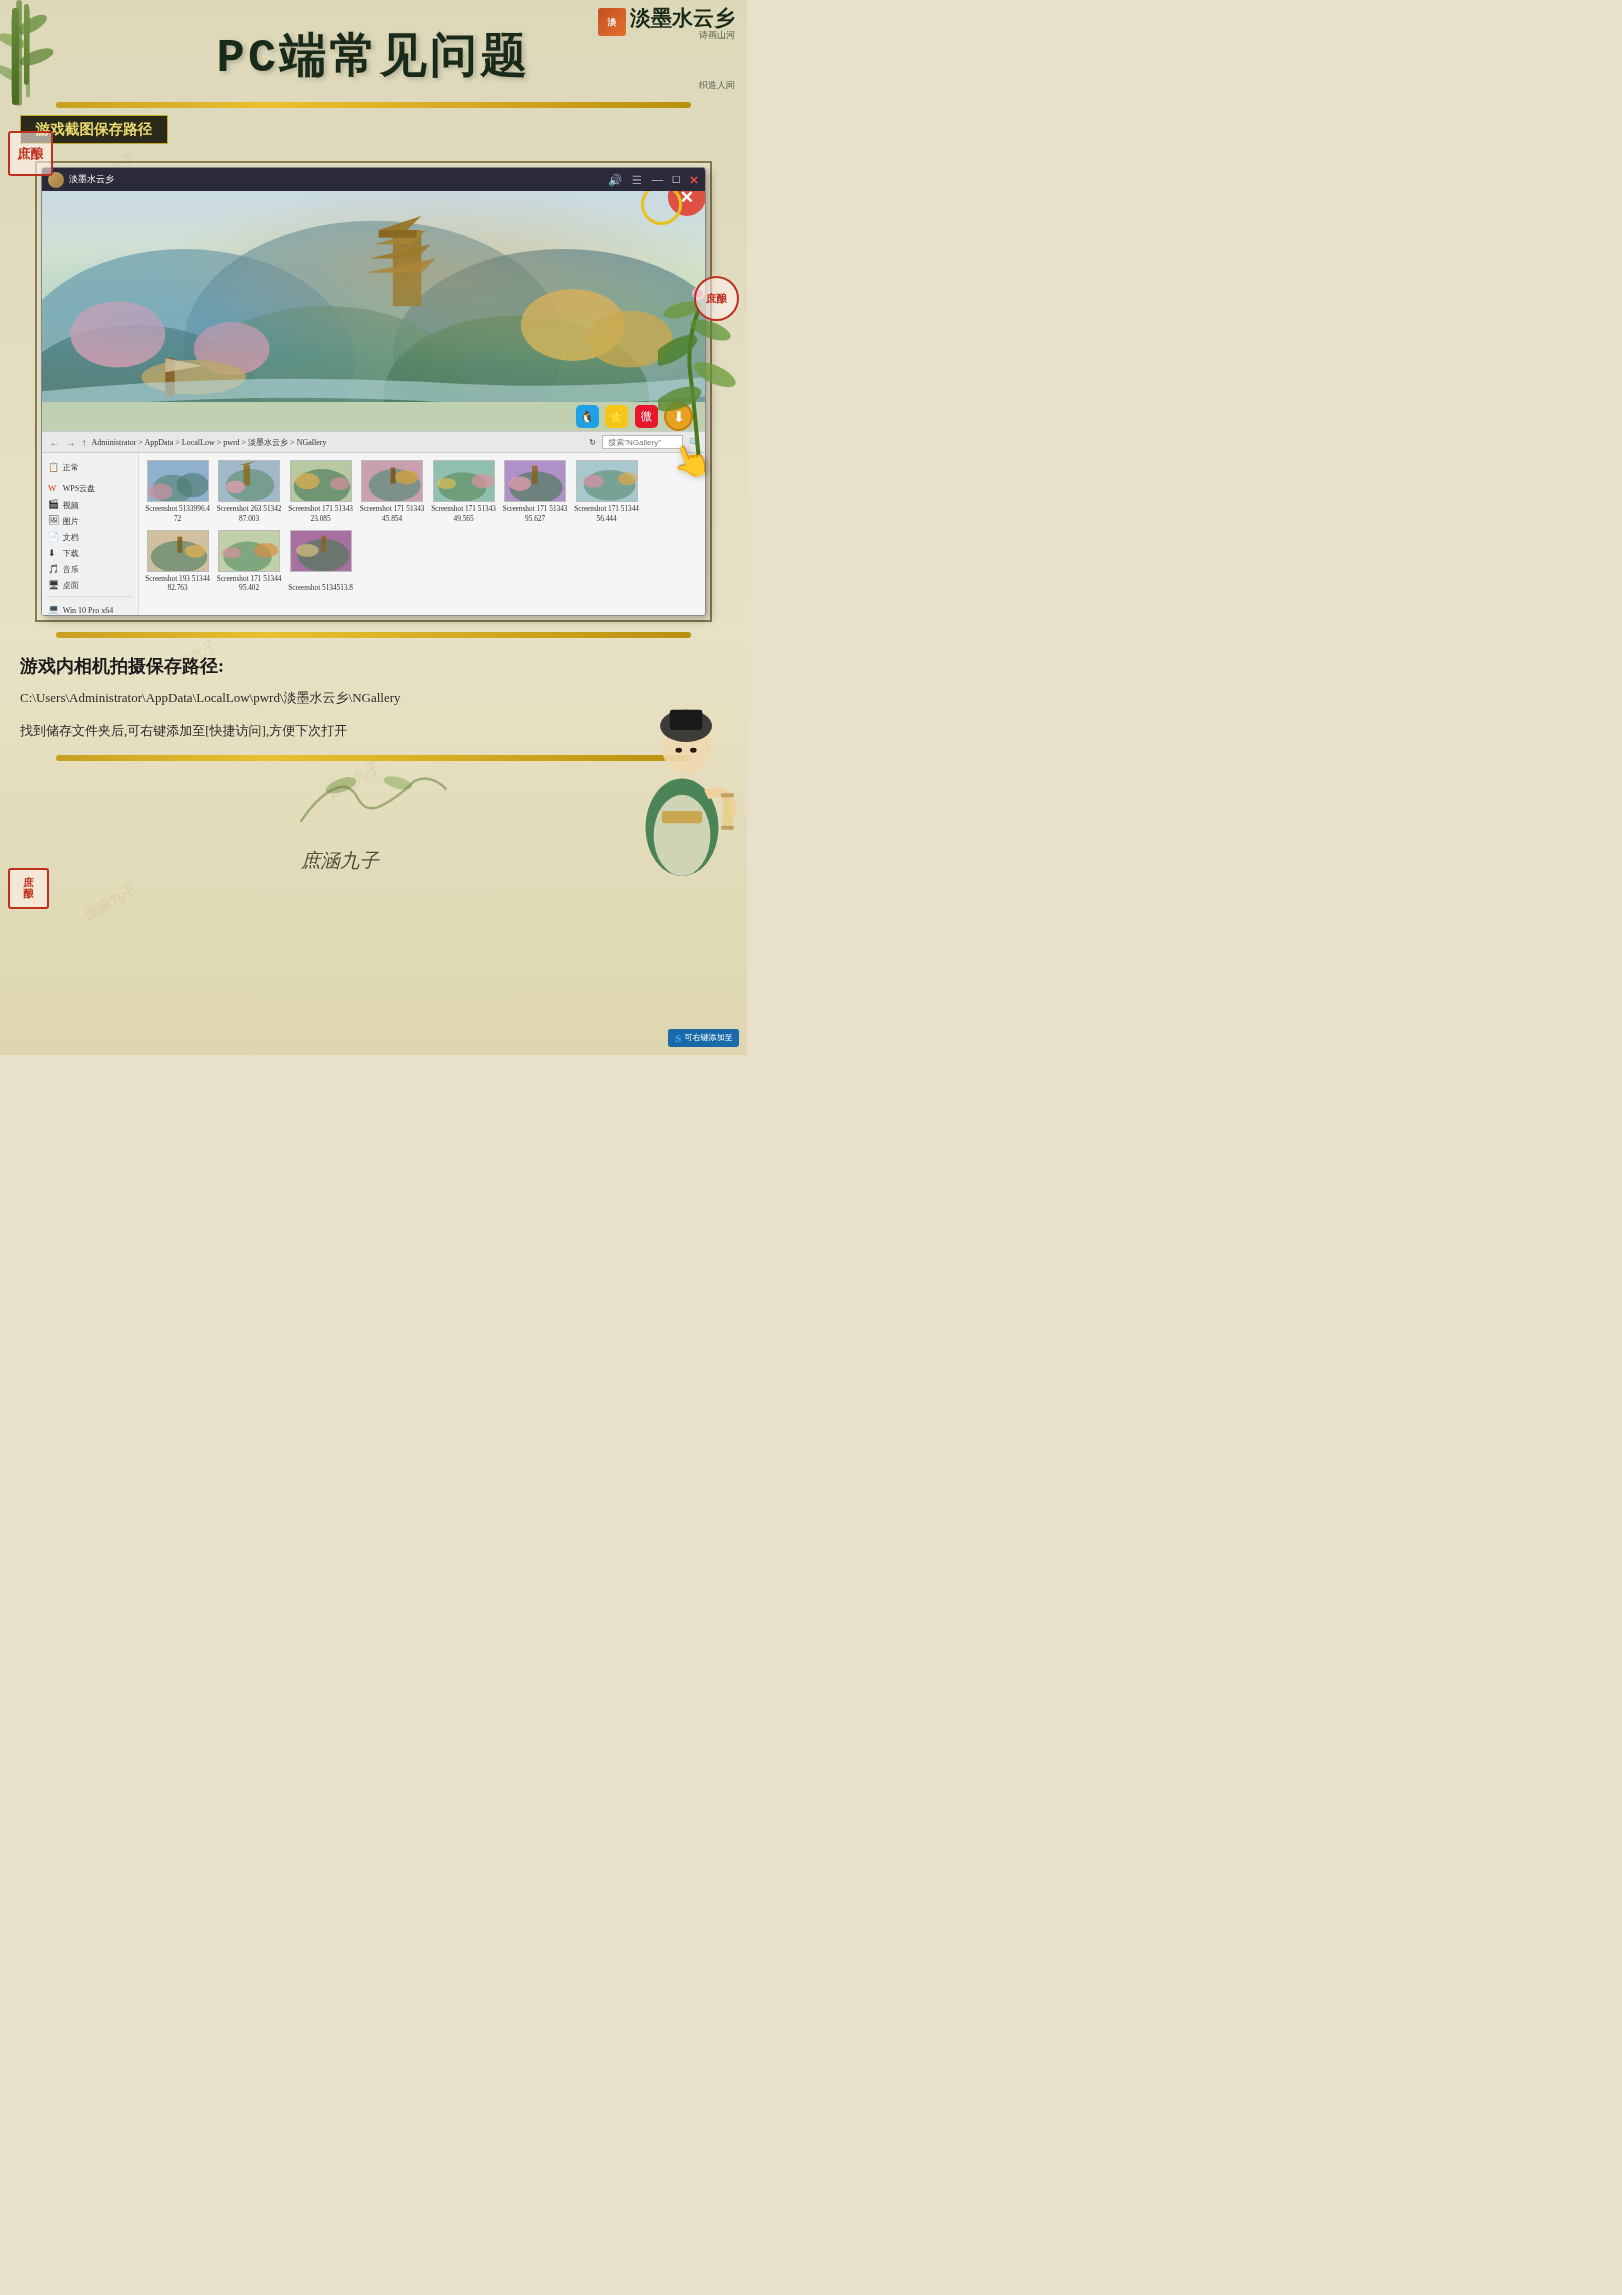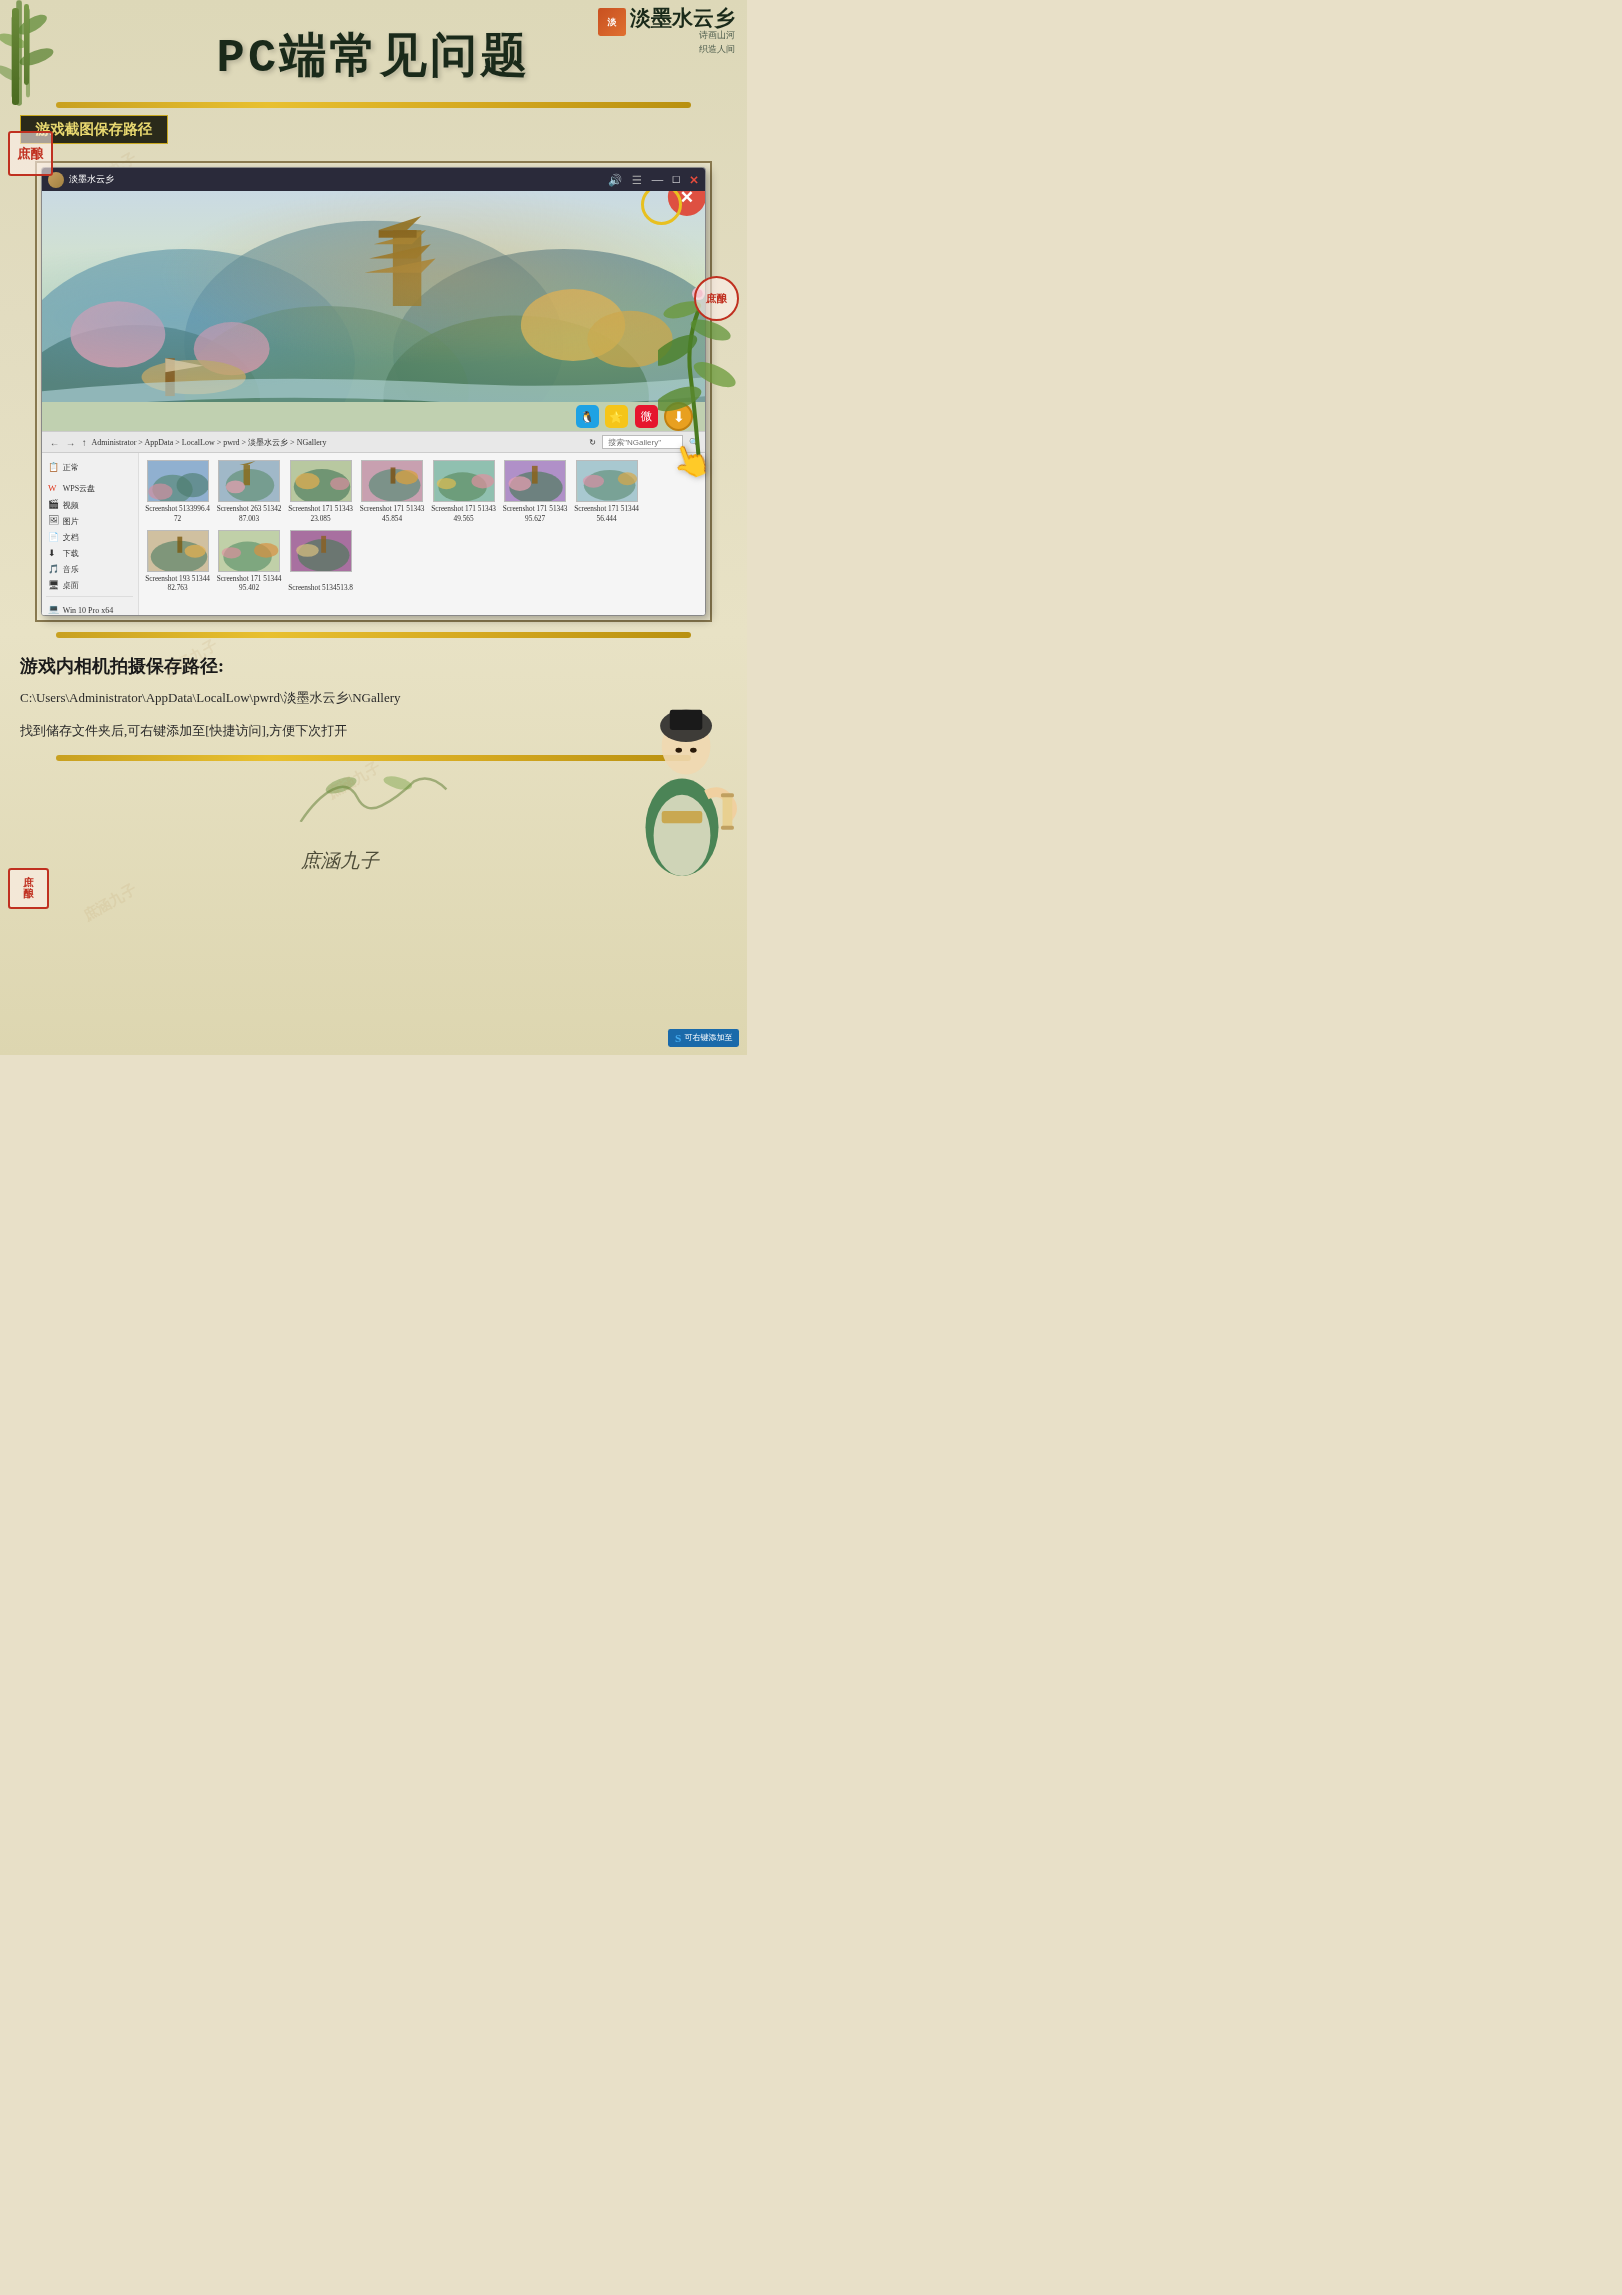--- a/index.html
+++ b/index.html
@@ -472,21 +472,21 @@
       <ellipse cx="10" cy="90" rx="16" ry="6" fill="#5a8830" opacity="0.5" transform="rotate(30 10 90)"></ellipse>
     </svg>
   </div>
 
   <div class="logo-area">
     <div style="display:flex;align-items:flex-start;gap:4px;">
       <div style="width:28px;height:28px;background:linear-gradient(135deg,#c85020,#e07030);border-radius:2.4px;display:flex;align-items:center;justify-content:center;color:#fff;font-size:9px;font-weight:bold;">淡</div>
       <div>
         <div style="font-size:21px;font-weight:900;color:#1a2a1a;line-height:1;">淡墨水云乡</div>
         <div style="font-size:9px;color:#4a5a4a;line-height:1.5;">诗画山河</div>
-        <div style="font-size:9px;color:#4a5a4a;line-height:1.5;">织造人间</div>
+        <div style="font-size:9px;color:#4a5a4a;line-height:1.5;margin-top:36px;">织造人间</div>
       </div>
     </div>
   </div>
 
   <div class="seal-right">
     <span>庶酿</span>
   </div>
 
   <div class="main-title-area">
     <div class="main-title">PC端常见问题</div>

